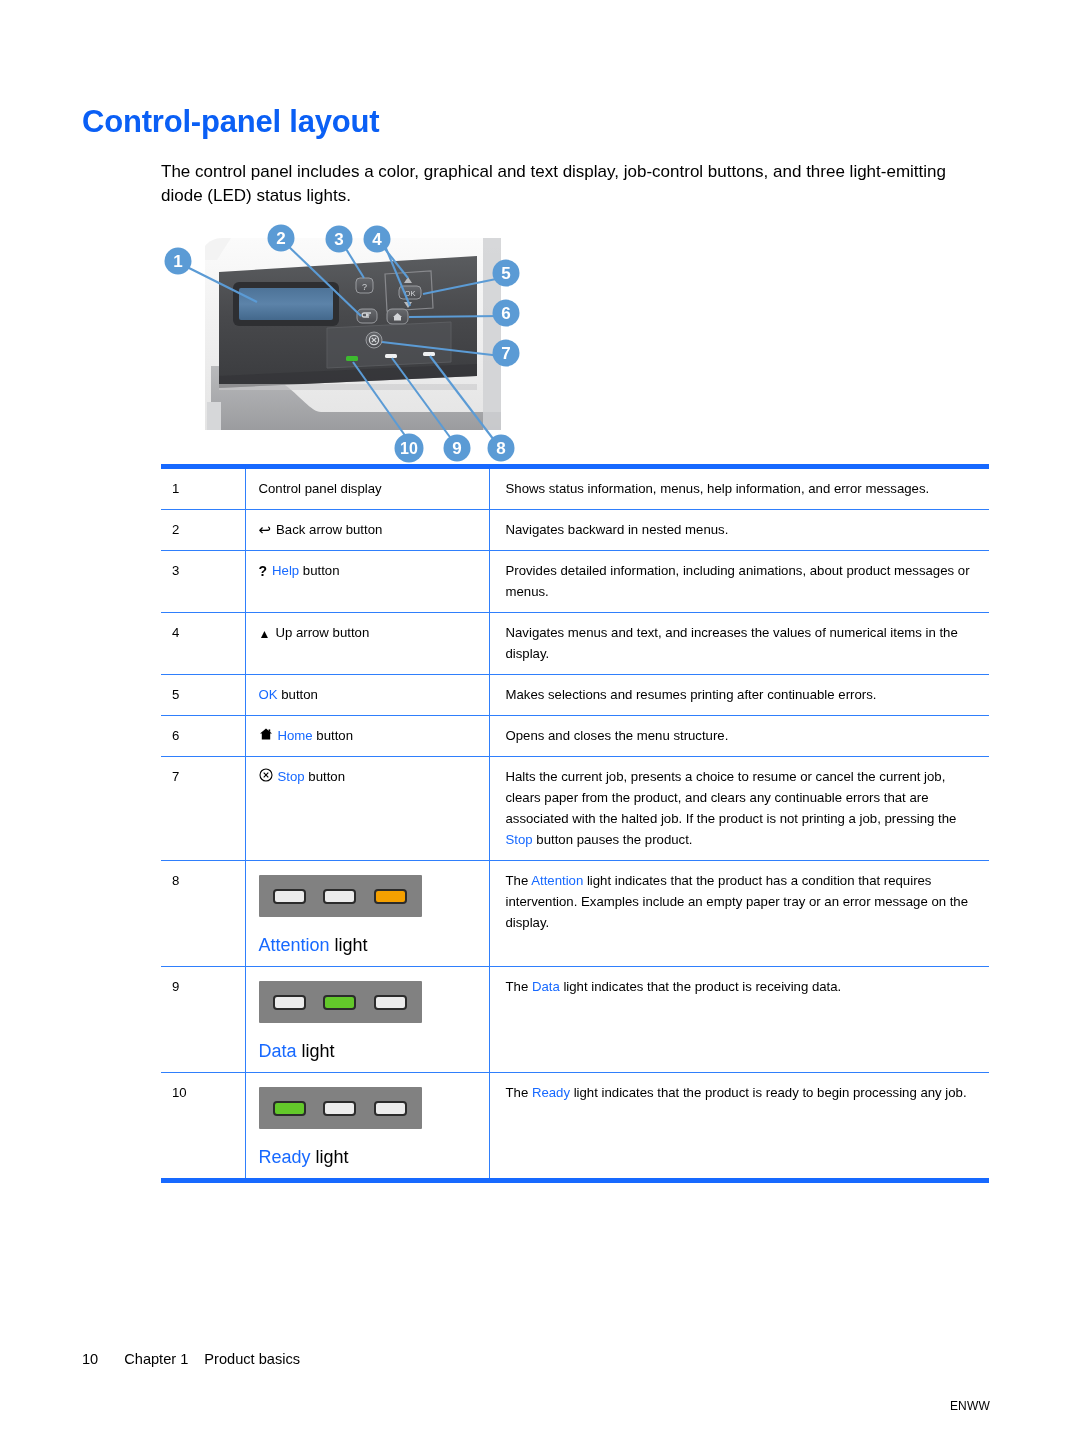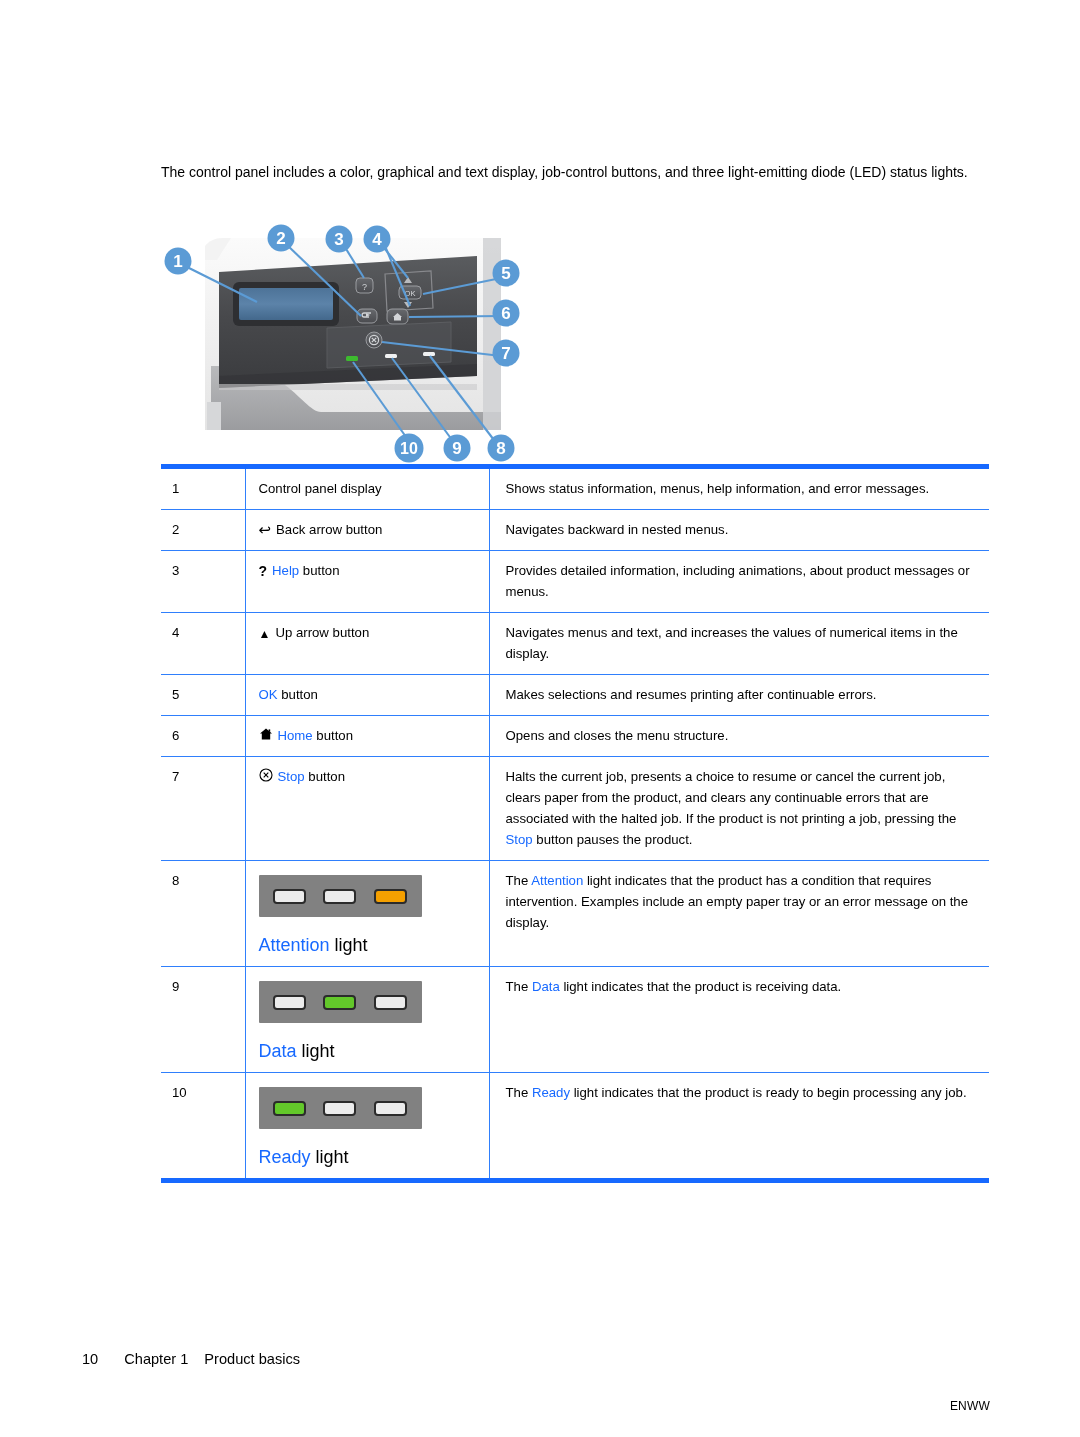--- a/index.html
+++ b/index.html
@@ -31,21 +31,21 @@
     letter-spacing: -0.2px;
     white-space: nowrap;
   }
 
   
   .intro {
     position: absolute;
     left: 161px;
     top: 160px;
     width: 828px;
-    font-size: 14px;
+    font-size: 17px;
     line-height: 24px;
     color: #000;
   }
 
   
   .figure {
     position: absolute;
     left: 161px;
     top: 216px;
     width: 400px;
@@ -156,20 +156,21 @@
     font-size: 12px;
     font-weight: normal;
     letter-spacing: 0.2px;
   }
 </style>
 </head>
 <body>
 
 <div class="page">
 
+  <div class="h1">Control-panel layout</div>
 
   <div class="intro">The control panel includes a color, graphical and text display, job-control buttons, and three light-emitting diode (LED) status lights.</div>
 
   <div class="figure">
     <svg class="fig-svg" width="400" height="248" viewBox="0 0 400 248" xmlns="http://www.w3.org/2000/svg">
       <defs>
         <linearGradient id="bezel" x1="0" y1="0" x2="0" y2="1">
           <stop offset="0" stop-color="#5a5c5f"></stop>
           <stop offset="0.45" stop-color="#48494c"></stop>
           <stop offset="1" stop-color="#3a3b3e"></stop>

